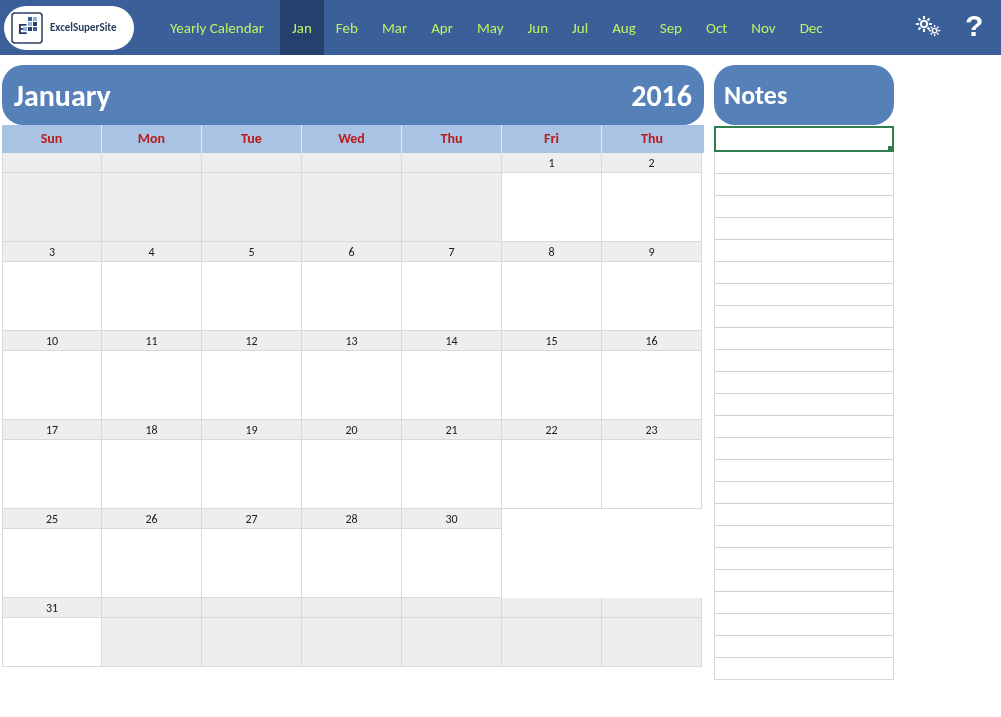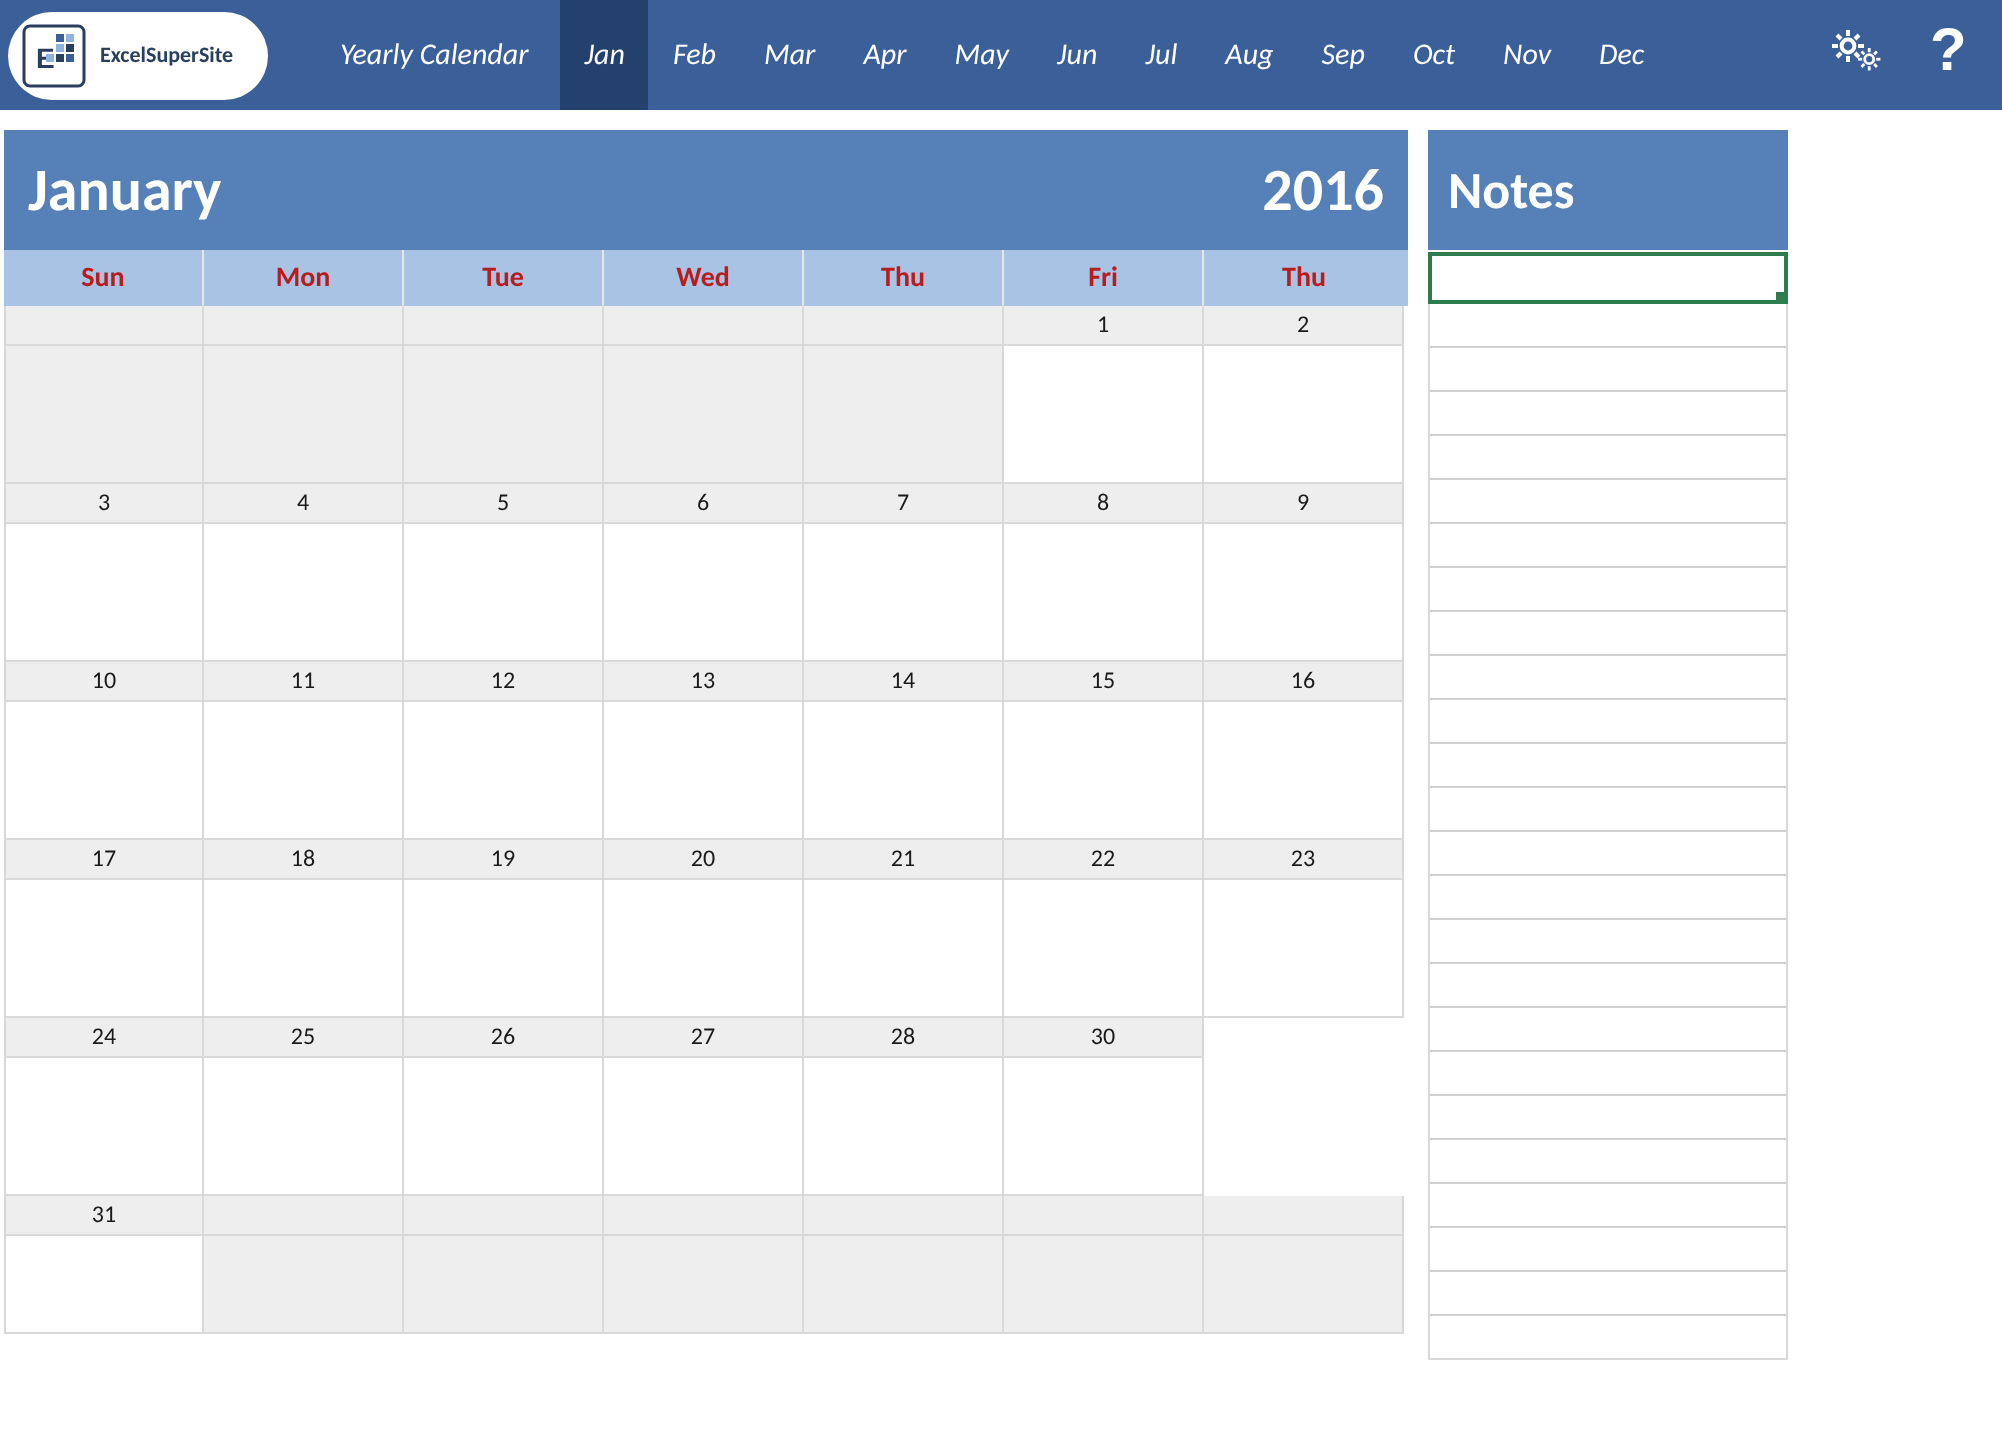--- a/index.html
+++ b/index.html
@@ -40,26 +40,25 @@
     display: flex;
     align-items: stretch;
     height: 100%;
     margin-left: 20px;
     flex: 1;
   }
   .tab {
     display: flex;
     align-items: center;
     justify-content: center;
-    color: #ffffff;
+    color: #bef264;
     font-size: 15px;
     padding: 0 12px;
     cursor: pointer;
     white-space: nowrap;
-    font-style: italic;
   }
   .tab.yearly { padding: 0 16px; font-size: 15px; }
   .tab.active { background: #24406c; }
   .topbar-right {
     display: flex;
     align-items: center;
     gap: 22px;
     padding-right: 10px;
   }
   .icon-btn { color: #fff; cursor: pointer; }
@@ -71,20 +70,21 @@
   .calendar-panel { width: 702px; }
   .notes-panel { width: 180px; }
   .panel-header {
     background: #5680b8;
     color: #ffffff;
     height: 60px;
     display: flex;
     align-items: center;
     padding: 12px 12px;
     font-size: 30px;
+    border-radius: 21px;
   }
   .panel-header.cal { justify-content: space-between; }
   .panel-header.cal .month { font-weight: 600; }
   .panel-header.cal .year { font-weight: 600; }
   .panel-header.notes { font-weight: 700; font-size: 26px; padding-left: 10px;}
   .dow-row {
     display: flex;
     background: #a9c3e4;
     height: 28px;
   }
@@ -356,24 +356,20 @@
             <div class="daynum">22</div>
             <div class="daybody"></div>
           </div>
           <div class="cell">
             <div class="daynum">23</div>
             <div class="daybody"></div>
           </div>
         </div>
         <div class="week">
           <div class="cell">
-            <div class="daynum">24</div>
-            <div class="daybody"></div>
-          </div>
-          <div class="cell">
             <div class="daynum">25</div>
             <div class="daybody"></div>
           </div>
           <div class="cell">
             <div class="daynum">26</div>
             <div class="daybody"></div>
           </div>
           <div class="cell">
             <div class="daynum">27</div>
             <div class="daybody"></div>

